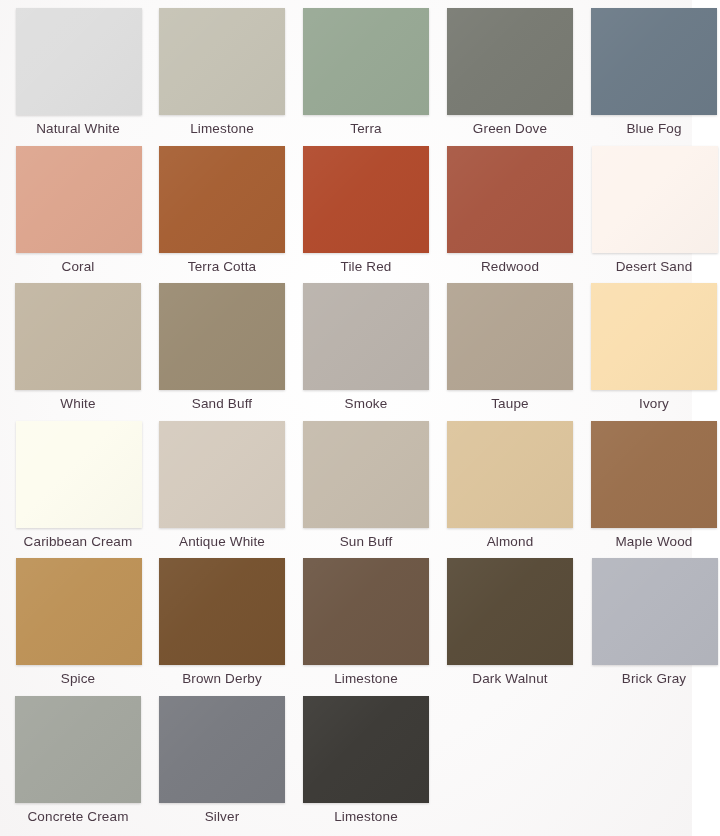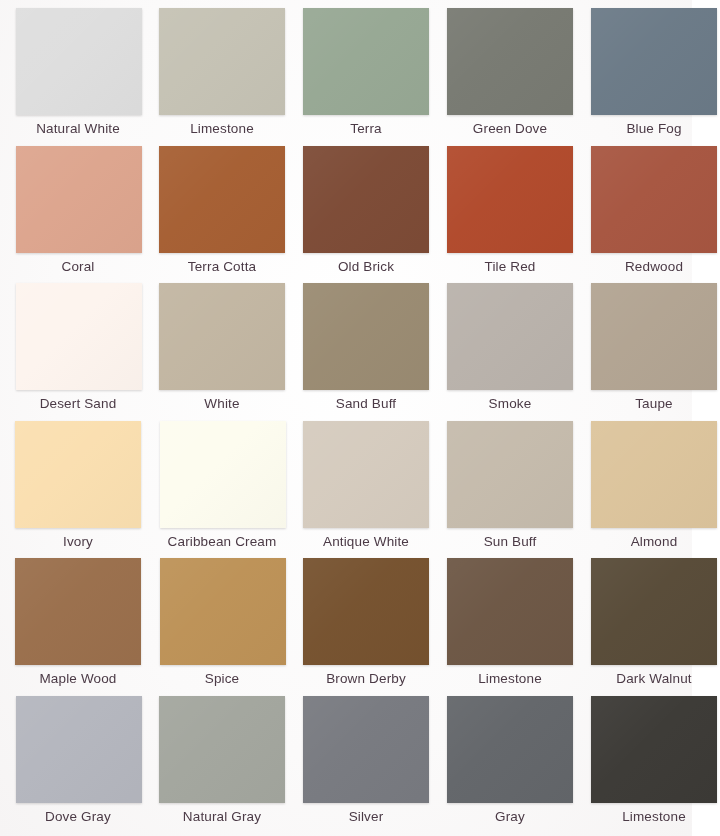--- a/index.html
+++ b/index.html
@@ -115,24 +115,20 @@
         <div class="swatch-label">Blue Fog</div>
       </div>
       <div class="swatch-cell col-1">
         <div class="swatch-chip" style="background-color: rgb(221, 165, 142);"></div>
         <div class="swatch-label">Coral</div>
       </div>
       <div class="swatch-cell col-2">
         <div class="swatch-chip" style="background-color: rgb(166, 95, 51);"></div>
         <div class="swatch-label">Terra Cotta</div>
       </div>
-      <div class="swatch-cell col-3">
-        <div class="swatch-chip" style="background-color: rgb(125, 75, 54);"></div>
-        <div class="swatch-label">Old Brick</div>
-      </div>
       <div class="swatch-cell col-4">
         <div class="swatch-chip" style="background-color: rgb(177, 74, 44);"></div>
         <div class="swatch-label">Tile Red</div>
       </div>
       <div class="swatch-cell col-5">
         <div class="swatch-chip" style="background-color: rgb(167, 86, 65);"></div>
         <div class="swatch-label">Redwood</div>
       </div>
       <div class="swatch-cell col-1">
         <div class="swatch-chip" style="background-color: rgb(253, 244, 238);"></div>
@@ -189,32 +185,28 @@
       <div class="swatch-cell col-4">
         <div class="swatch-chip" style="background-color: rgb(109, 87, 69);"></div>
         <div class="swatch-label">Limestone</div>
       </div>
       <div class="swatch-cell col-5">
         <div class="swatch-chip" style="background-color: rgb(88, 75, 56);"></div>
         <div class="swatch-label">Dark Walnut</div>
       </div>
       <div class="swatch-cell col-1">
         <div class="swatch-chip" style="background-color: rgb(180, 182, 190);"></div>
-        <div class="swatch-label">Dove Gray</div>
+        <div class="swatch-label">Brick Gray</div>
       </div>
       <div class="swatch-cell col-2">
         <div class="swatch-chip" style="background-color: rgb(163, 166, 158);"></div>
-        <div class="swatch-label">Natural Gray</div>
+        <div class="swatch-label">Concrete Cream</div>
       </div>
       <div class="swatch-cell col-3">
         <div class="swatch-chip" style="background-color: rgb(120, 122, 128);"></div>
         <div class="swatch-label">Silver</div>
       </div>
-      <div class="swatch-cell col-4">
-        <div class="swatch-chip" style="background-color: rgb(99, 102, 106);"></div>
-        <div class="swatch-label">Gray</div>
-      </div>
       <div class="swatch-cell col-5">
         <div class="swatch-chip" style="background-color: rgb(60, 58, 54);"></div>
         <div class="swatch-label">Limestone</div>
       </div>
     </div>
 </div>
 
 </body></html>

